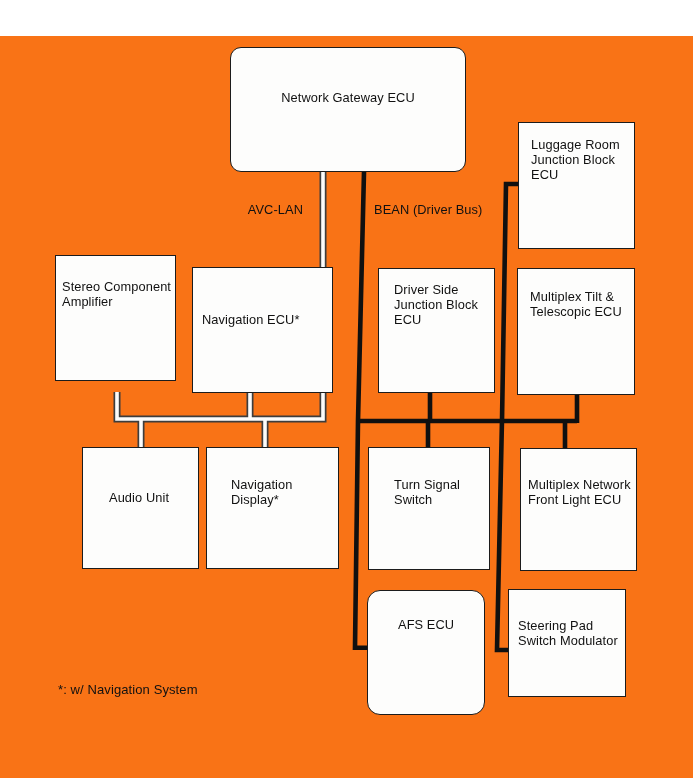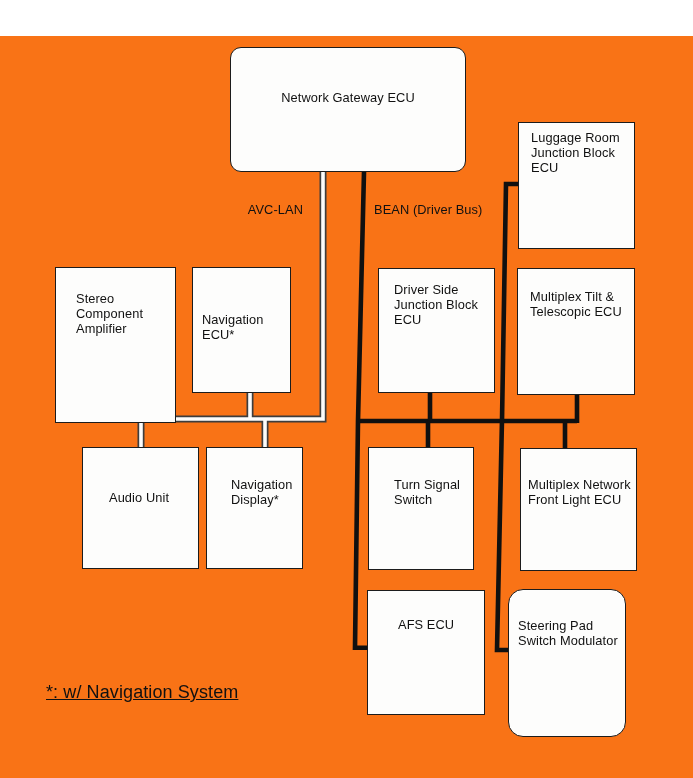--- a/index.html
+++ b/index.html
@@ -26,43 +26,43 @@
     font-size:12.8px;
     line-height:15px;
   }
   .box .lbl{
     display:block;
     white-space:pre-line;
     letter-spacing:0.1px;
   }
   
   .b-gateway{left:230px;top:11px;width:236px;height:125px;border-radius:11px;text-align:center;padding-top:42px;}
-  .b-luggage{left:518px;top:86px;width:117px;height:127px;padding:7px 4px 0 12px;}
-  .b-stereo{left:55px;top:231px;width:121px;height:156px;padding:23px 2px 0 20px;}
-  .b-navecu{left:192px;top:231px;width:99px;height:126px;padding:44px 2px 16px 9px;}
+  .b-luggage{left:518px;top:86px;width:117px;height:127px;padding:14px 4px 0 12px;}
+  .b-stereo{left:55px;top:219px;width:121px;height:126px;padding:23px 2px 0 6px;}
+  .b-navecu{left:192px;top:231px;width:141px;height:126px;padding:44px 2px 16px 9px;}
   .b-driver{left:378px;top:232px;width:117px;height:125px;padding:13px 13px 0 15px;}
   .b-tilt{left:517px;top:232px;width:118px;height:127px;padding:20px 2px 4px 12px;}
   .b-audio{left:82px;top:411px;width:117px;height:122px;padding:42px 2px 0 26px;}
-  .b-navdisp{left:206px;top:411px;width:97px;height:122px;padding:29px 2px 0 24px;}
-  .b-turn{left:368px;top:411px;width:106px;height:123px;padding:29px 2px 0 25px;}
+  .b-navdisp{left:206px;top:411px;width:133px;height:122px;padding:29px 2px 0 24px;}
+  .b-turn{left:368px;top:411px;width:122px;height:123px;padding:29px 2px 0 25px;}
   .b-frontlight{left:520px;top:412px;width:117px;height:123px;padding:28px 2px 0 7px;}
-  .b-afs{left:367px;top:554px;width:118px;height:125px;padding:26px 2px 0 30px;}
-  .b-steering{left:508px;top:553px;width:118px;height:148px;padding:28px 2px 0 9px;border-radius:15px;}
+  .b-afs{left:367px;top:554px;width:118px;height:125px;padding:26px 2px 0 30px;border-radius:13px;}
+  .b-steering{left:508px;top:553px;width:118px;height:108px;padding:28px 2px 0 9px;}
   
   .bus-label{
     position:absolute;
     color:#111;
     font-size:12.8px;
     letter-spacing:0.1px;
   }
   .lab-avc{left:215px;top:166px;width:88px;text-align:right;}
   .lab-bean{left:374px;top:166px;}
   .footnote{
-    position:absolute;left:46px;top:646px;
-    color:#111;font-size:18px;letter-spacing:0.1px;text-decoration:underline;
+    position:absolute;left:58px;top:646px;
+    color:#111;font-size:13px;letter-spacing:0.1px;
   }
   .corner-mark{
     position:absolute;left:7px;top:748px;
     color:#111;font-size:9.5px;font-weight:bold;
   }
   .figure-code{
     position:absolute;left:630px;top:753px;
     color:#2e2e2e;font-size:7px;letter-spacing:0.2px;
   }
 </style>

